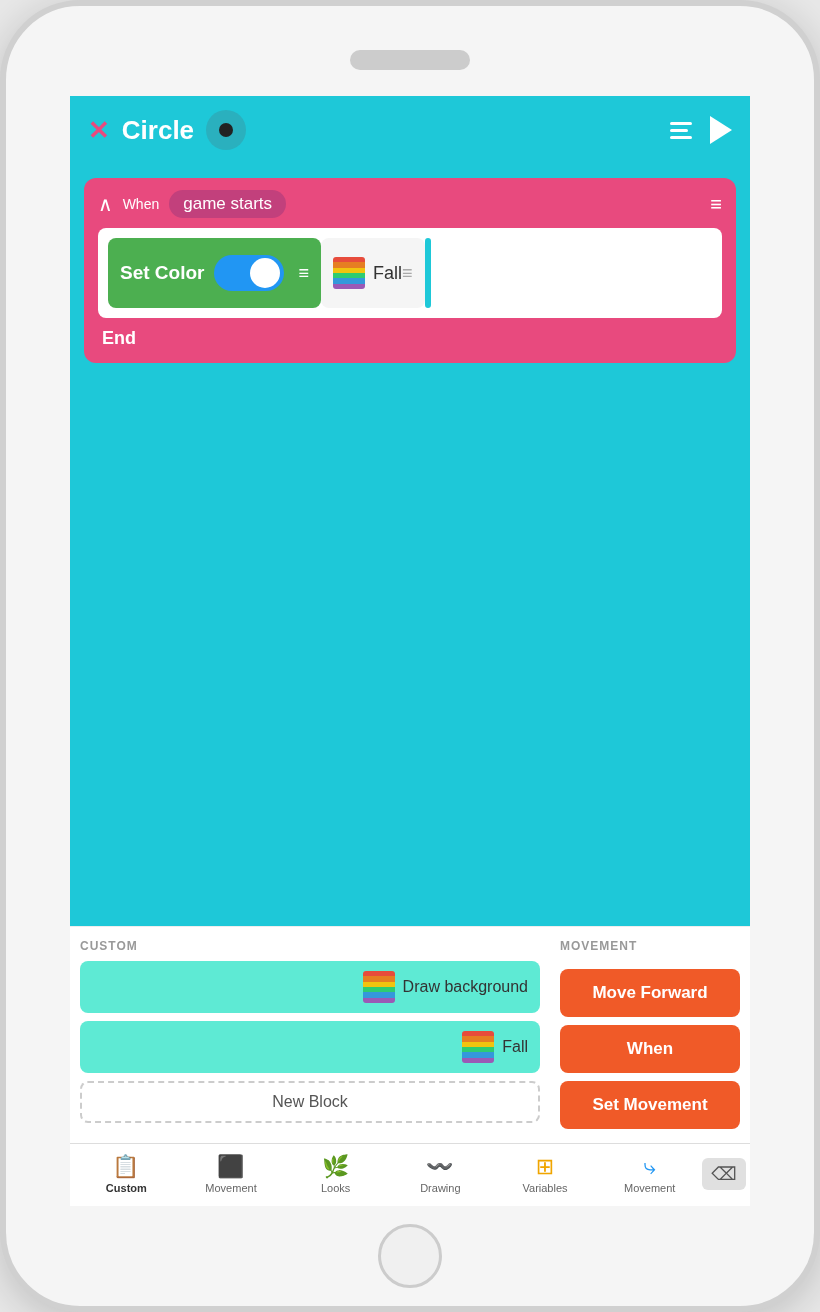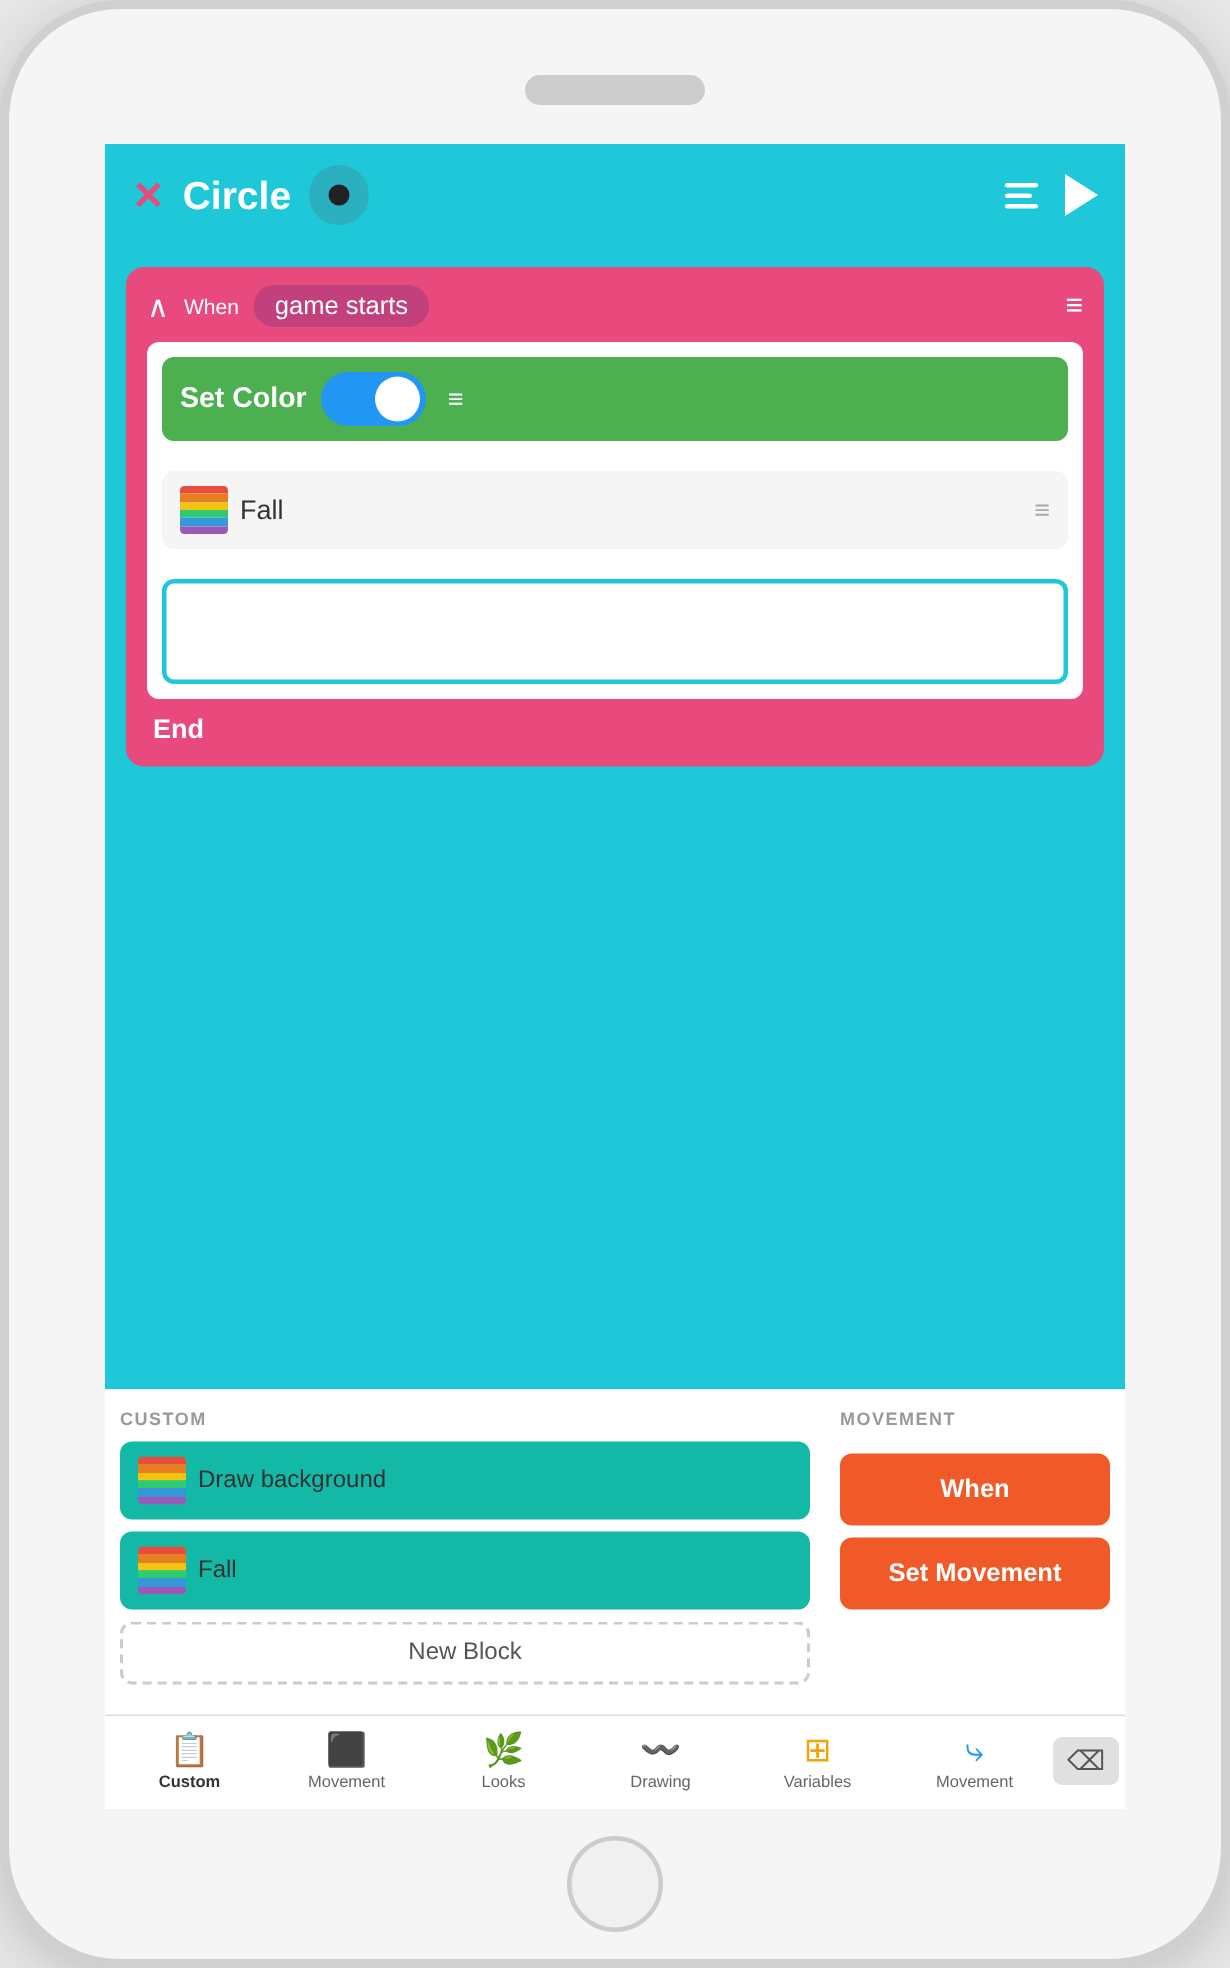--- a/index.html
+++ b/index.html
@@ -134,22 +134,21 @@
     .hamburger-icon {
       color: #fff;
       font-size: 20px;
     }
 
     .inner-blocks {
       background: #fff;
       border-radius: 8px;
       padding: 10px;
       display: flex;
-      flex-direction: column;
-      gap: 20px;
+      gap: 0;
     }
     .set-color-block {
       background: #4caf50;
       border-radius: 8px;
       padding: 10px 12px;
       display: flex;
       align-items: center;
       gap: 10px;
     }
     .set-color-text {
@@ -239,27 +238,28 @@
     }
     .panel-section-label {
       font-size: 12px;
       color: #999;
       font-weight: 600;
       letter-spacing: 1px;
       margin-bottom: 8px;
       text-transform: uppercase;
     }
     .custom-block {
-      background: #14b8a6;
+      background: #5eead4;
       border-radius: 8px;
       padding: 10px 12px;
       display: flex;
       align-items: center;
       gap: 8px;
       margin-bottom: 8px;
+      justify-content: flex-end;
     }
     .custom-block-text {
       font-size: 16px;
       color: #333;
     }
     .new-block {
       border: 2px dashed #ccc;
       border-radius: 8px;
       padding: 10px 12px;
       display: flex;
@@ -470,20 +470,21 @@
             <span class="custom-block-text">Fall</span>
           </div>
 
           <div class="new-block">
             <span class="new-block-text">New Block</span>
           </div>
         </div>
 
         <div class="panel-right">
           <div class="panel-section-label">MOVEMENT</div>
+          <button class="movement-btn">Move Forward</button>
           <button class="movement-btn">When</button>
           <button class="movement-btn">Set Movement</button>
         </div>
       </div>
 
       <div class="bottom-nav">
         <div class="nav-item">
           <span class="nav-icon icon-custom">📋</span>
           <span class="nav-label active">Custom</span>
         </div>

